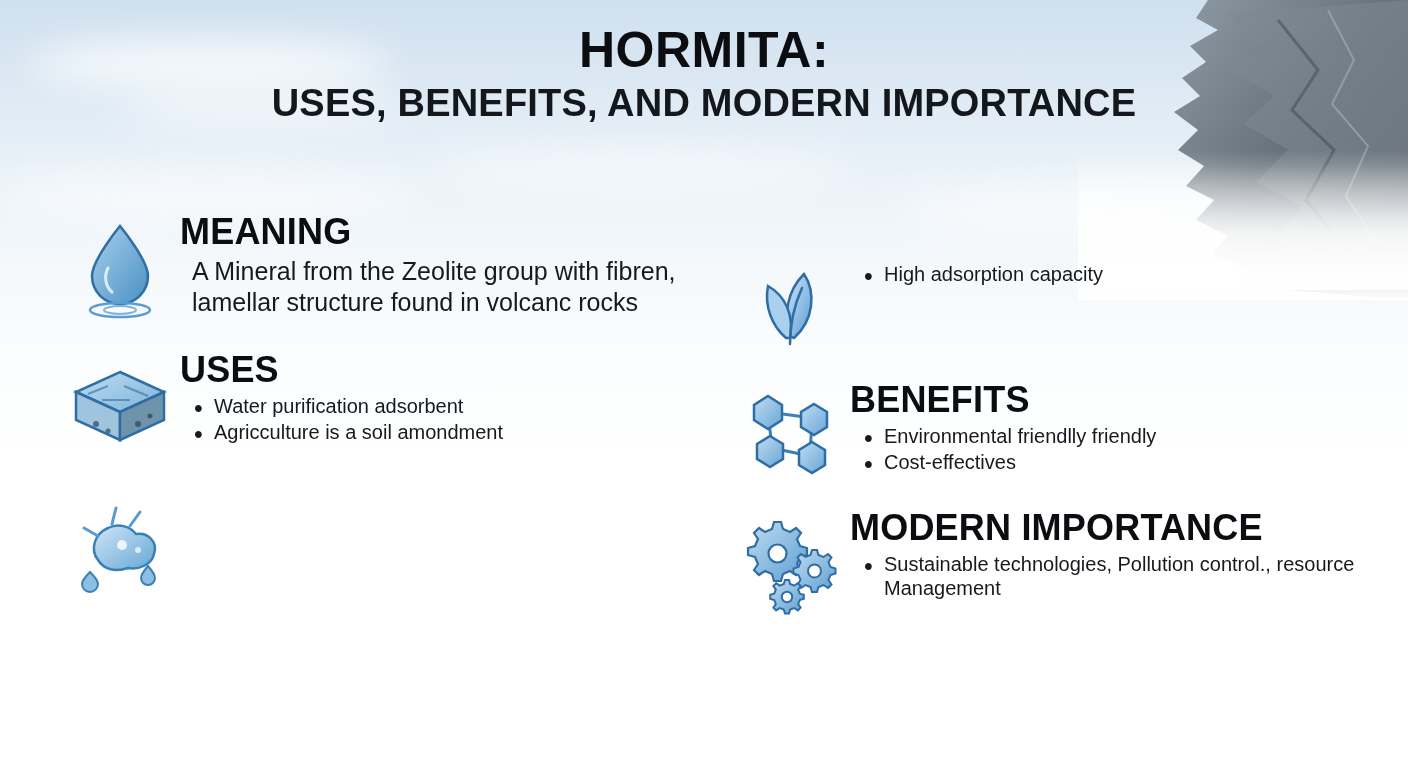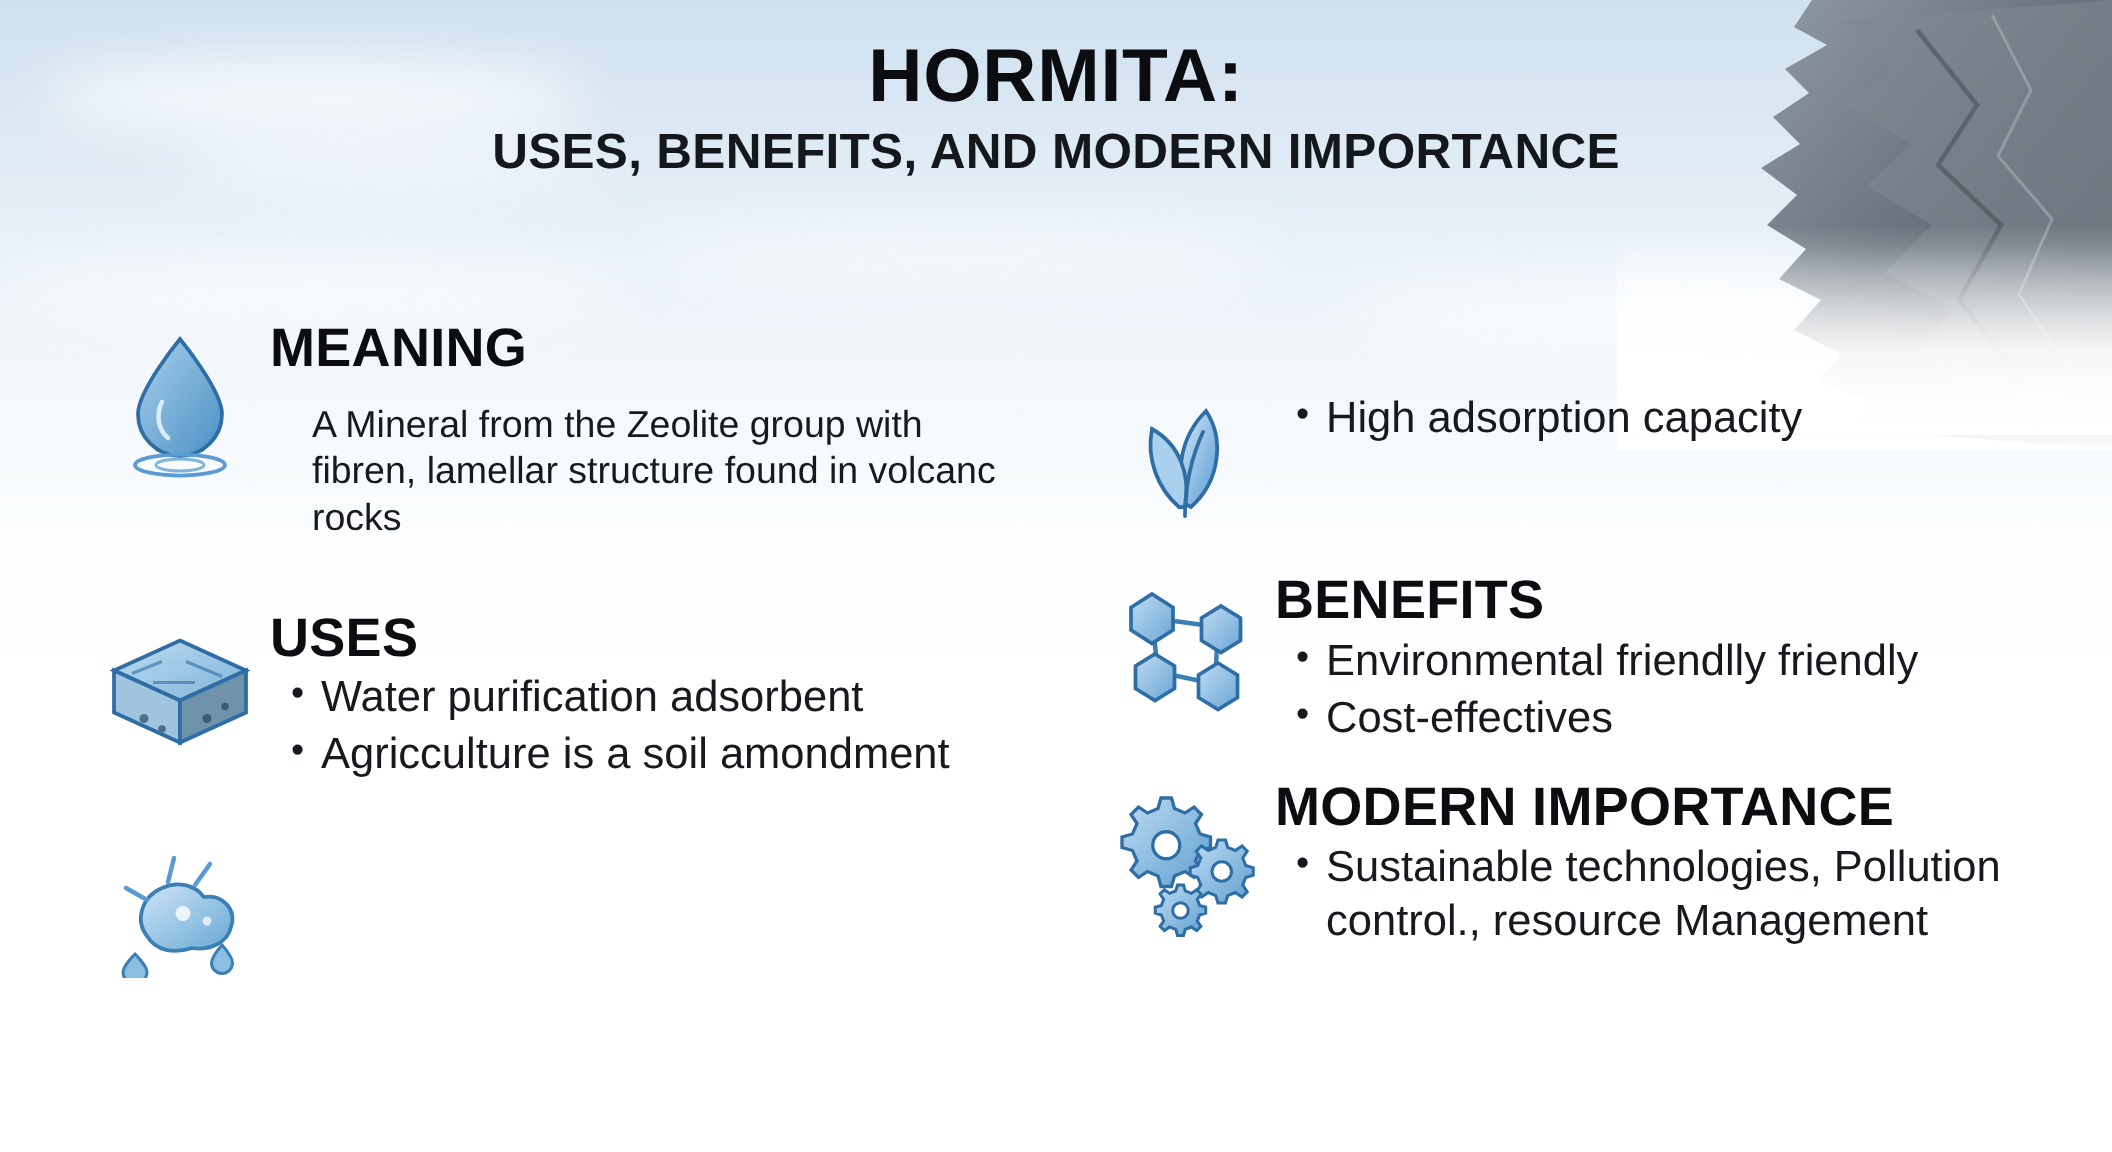--- a/index.html
+++ b/index.html
@@ -77,21 +77,21 @@
   }
   .title-main {
     font-size: 50px;
     font-weight: bold;
     letter-spacing: 0.5px;
     color: #0b0d10;
     line-height: 1.12;
   }
   .title-sub {
     margin-top: 4px;
-    font-size: 33px;
+    font-size: 38px;
     font-weight: bold;
     letter-spacing: 0.2px;
     color: #14181c;
     line-height: 1.15;
   }
 
   
   .col {
     position: absolute;
     z-index: 4;
@@ -126,32 +126,32 @@
     color: #0b0d10;
     letter-spacing: 0.2px;
     margin: 0 0 4px 0;
     line-height: 1.1;
   }
 
   .para {
     font-size: 25px;
     color: #16191d;
     line-height: 1.24;
-    margin: 16px;
+    margin: 0;
     padding-left: 12px;
   }
 
   ul.bullets {
     margin: 0;
     padding: 0 0 0 34px;
     list-style: none;
   }
   ul.bullets li {
     position: relative;
-    font-size: 29px;
+    font-size: 20px;
     color: #16191d;
     line-height: 1.24;
     margin-bottom: 2px;
   }
   ul.bullets li::before {
     content: "•";
     position: absolute;
     left: -20px;
     top: -1px;
     font-size: 25px;

